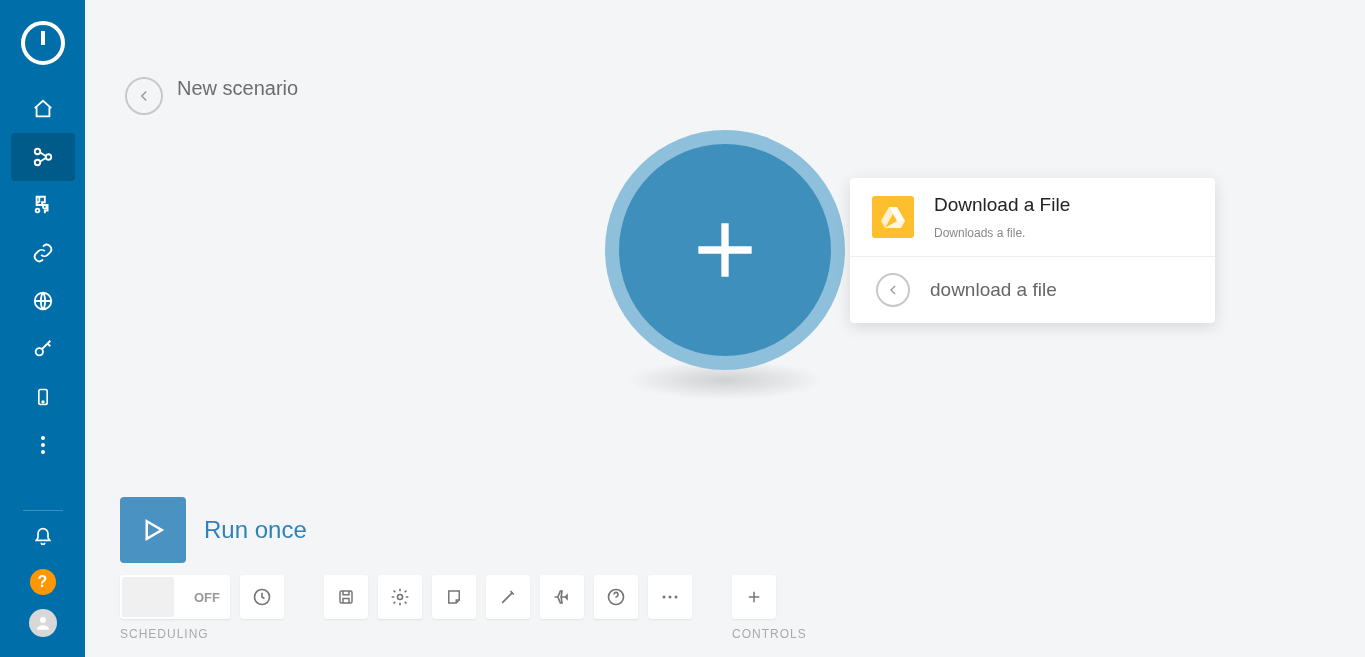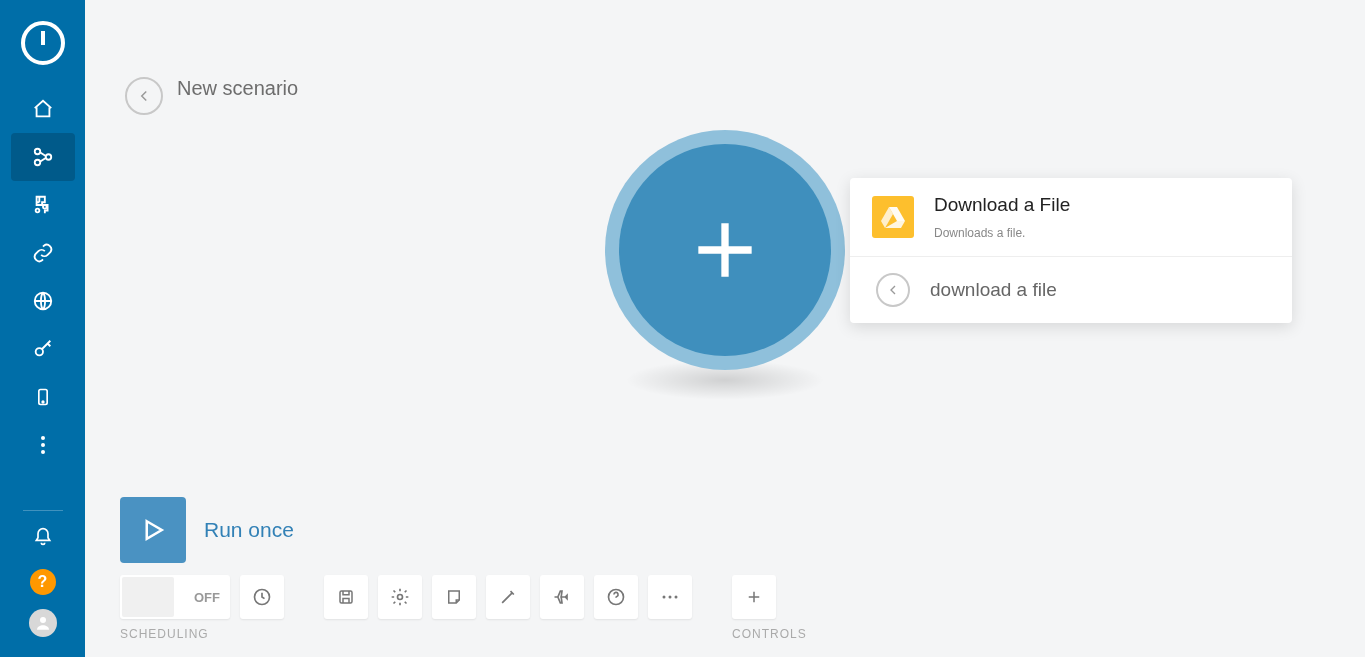--- a/index.html
+++ b/index.html
@@ -25,34 +25,34 @@
   .title { font-size:20px; color:#6d6d6d; font-weight:400; }
 
   
   .module-plus { position:absolute; left:520px; top:130px; width:240px; height:240px; }
   .module-plus .outer { position:absolute; inset:0; border-radius:50%; background:#8fc0db; }
   .module-plus .inner { position:absolute; left:14px; top:14px; right:14px; bottom:14px; border-radius:50%; background:#3f8fbd; display:flex; align-items:center; justify-content:center; }
   .module-plus .inner svg { width:80px; height:80px; }
   .module-shadow { position:absolute; left:540px; top:360px; width:200px; height:40px; border-radius:50%; background: radial-gradient(ellipse at center, rgba(0,0,0,0.15), rgba(0,0,0,0) 70%); }
 
   
-  .picker { position:absolute; left:765px; top:178px; width:442px; background:#fff; border-radius:4px; box-shadow:0 4px 16px rgba(0,0,0,0.12); overflow:hidden;}
+  .picker { position:absolute; left:765px; top:178px; width:365px; background:#fff; border-radius:4px; box-shadow:0 4px 16px rgba(0,0,0,0.12); overflow:hidden;}
   .picker-row { display:flex; align-items:center; gap:20px; padding:16px 22px; cursor:pointer;}
   .picker-divider { height:1px; background:#eee; }
   .gd-icon { width:42px; height:42px; background:#fdbf2d; border-radius:3px; display:flex; align-items:center; justify-content:center; }
   .picker-title { font-size:19px; color:#222; }
   .picker-sub { font-size:12px; color:#888; margin-top:10px;}
   .picker-back { width:34px; height:34px; border:2px solid #c8c8c8; border-radius:50%; margin-left:4px; display:flex; align-items:center; justify-content:center; color:#9a9a9a;}
   .picker-search-text { font-size:19px; color:#666; }
 
   
   .bottom { position:absolute; left:35px; bottom:16px; right:20px; }
   .run-row { display:flex; align-items:center; gap:18px; margin-bottom:12px;}
   .run-btn { width:66px; height:66px; background:#4a92c2; border-radius:4px; display:flex; align-items:center; justify-content:center; cursor:pointer;}
-  .run-label { font-size:21px; color:#3281b6;text-align:center; }
+  .run-label { font-size:24px; color:#3281b6;text-align:center; }
 
   .groups { display:flex; align-items:flex-start; gap:40px; }
   .group { display:flex; flex-direction:column; gap:8px;}
   .group-row { display:flex; gap:10px; }
   .sq { width:44px; height:44px; background:#fff; border-radius:3px; box-shadow:0 1px 2px rgba(0,0,0,0.08); display:flex; align-items:center; justify-content:center; color:#777; cursor:pointer;}
   .toggle { width:110px; height:44px; background:#fff; border-radius:3px; box-shadow:0 1px 2px rgba(0,0,0,0.08); display:flex; align-items:center; position:relative; cursor:pointer;}
   .toggle .knob { position:absolute; left:2px; top:2px; width:52px; height:40px; background:#f0f0f0; border-radius:2px;}
   .toggle .off { position:absolute; right:10px; font-size:13px; color:#999; font-weight:600;text-align:right;}
   .group-label { font-size:12px; color:#aaa; letter-spacing:1px; }
   .sq.green { background:#6cbf3f; color:#fff;}

